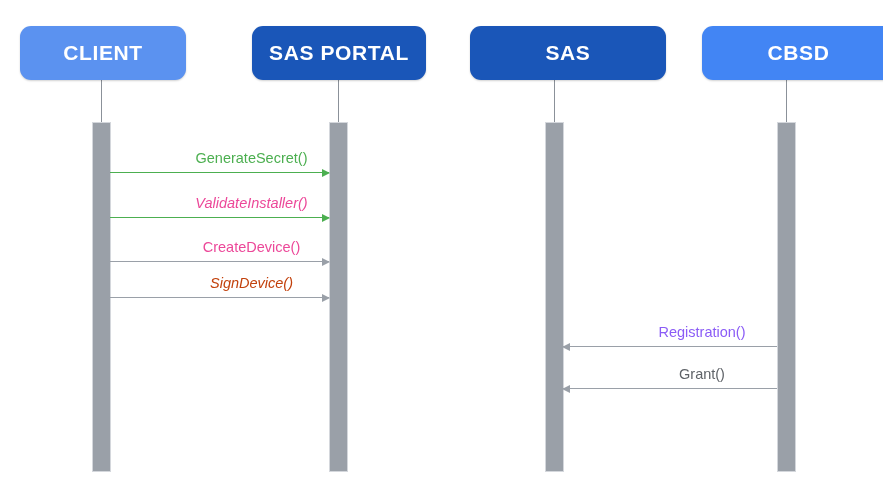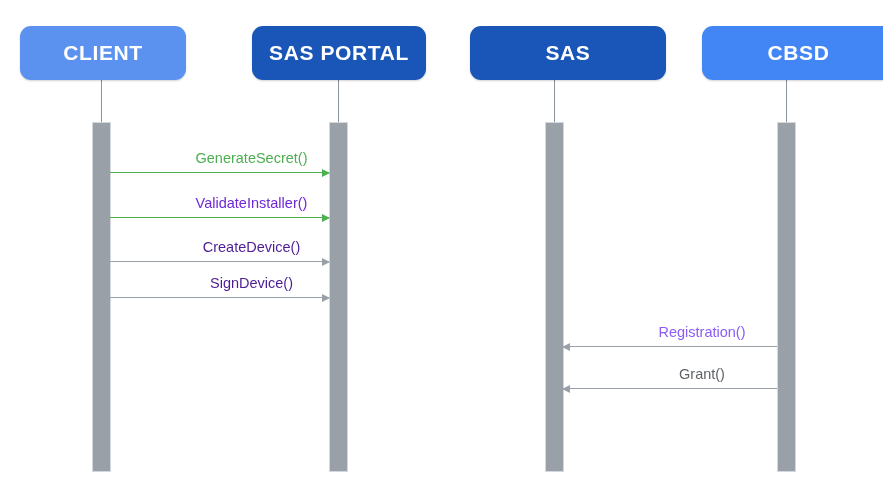--- a/index.html
+++ b/index.html
@@ -120,31 +120,31 @@
       <span class="participant-label">CBSD</span>
     </div>
     <div class="message" style="left: 110px; top: 172px; width: 219px;">
       <div class="message-line" style="border-top-color: rgb(76, 175, 80);"></div>
       <div class="arrowhead right" style="border-left-color: rgb(76, 175, 80);"></div>
       <div class="message-label" style="color: rgb(76, 175, 80);">GenerateSecret()</div>
     </div>
     <div class="message" style="left: 110px; top: 217px; width: 219px;">
       <div class="message-line" style="border-top-color: rgb(76, 175, 80);"></div>
       <div class="arrowhead right" style="border-left-color: rgb(76, 175, 80);"></div>
-      <div class="message-label" style="color: #6d28d9;">ValidateInstaller()</div>
+      <div class="message-label" style="color: #ec4899; font-style: italic;">ValidateInstaller()</div>
     </div>
     <div class="message" style="left: 110px; top: 261px; width: 219px;">
       <div class="message-line" style="border-top-color: rgb(154, 160, 168);"></div>
       <div class="arrowhead right" style="border-left-color: rgb(154, 160, 168);"></div>
-      <div class="message-label" style="color: #4c1d95;">CreateDevice()</div>
+      <div class="message-label" style="color: #ec4899;">CreateDevice()</div>
     </div>
     <div class="message" style="left: 110px; top: 297px; width: 219px;">
       <div class="message-line" style="border-top-color: rgb(154, 160, 168);"></div>
       <div class="arrowhead right" style="border-left-color: rgb(154, 160, 168);"></div>
-      <div class="message-label" style="color: #4c1d95;">SignDevice()</div>
+      <div class="message-label" style="color: #c2410c; font-style: italic;">SignDevice()</div>
     </div>
     <div class="message" style="left: 563px; top: 346px; width: 214px;">
       <div class="message-line" style="border-top-color: rgb(154, 160, 168);"></div>
       <div class="arrowhead left" style="border-right-color: rgb(154, 160, 168);"></div>
       <div class="message-label" style="color: #8b5cf6;">Registration()</div>
     </div>
     <div class="message" style="left: 563px; top: 388px; width: 214px;">
       <div class="message-line" style="border-top-color: rgb(154, 160, 168);"></div>
       <div class="arrowhead left" style="border-right-color: rgb(154, 160, 168);"></div>
       <div class="message-label" style="color: rgb(95, 99, 104); margin-top: 24px;">Grant()</div>

